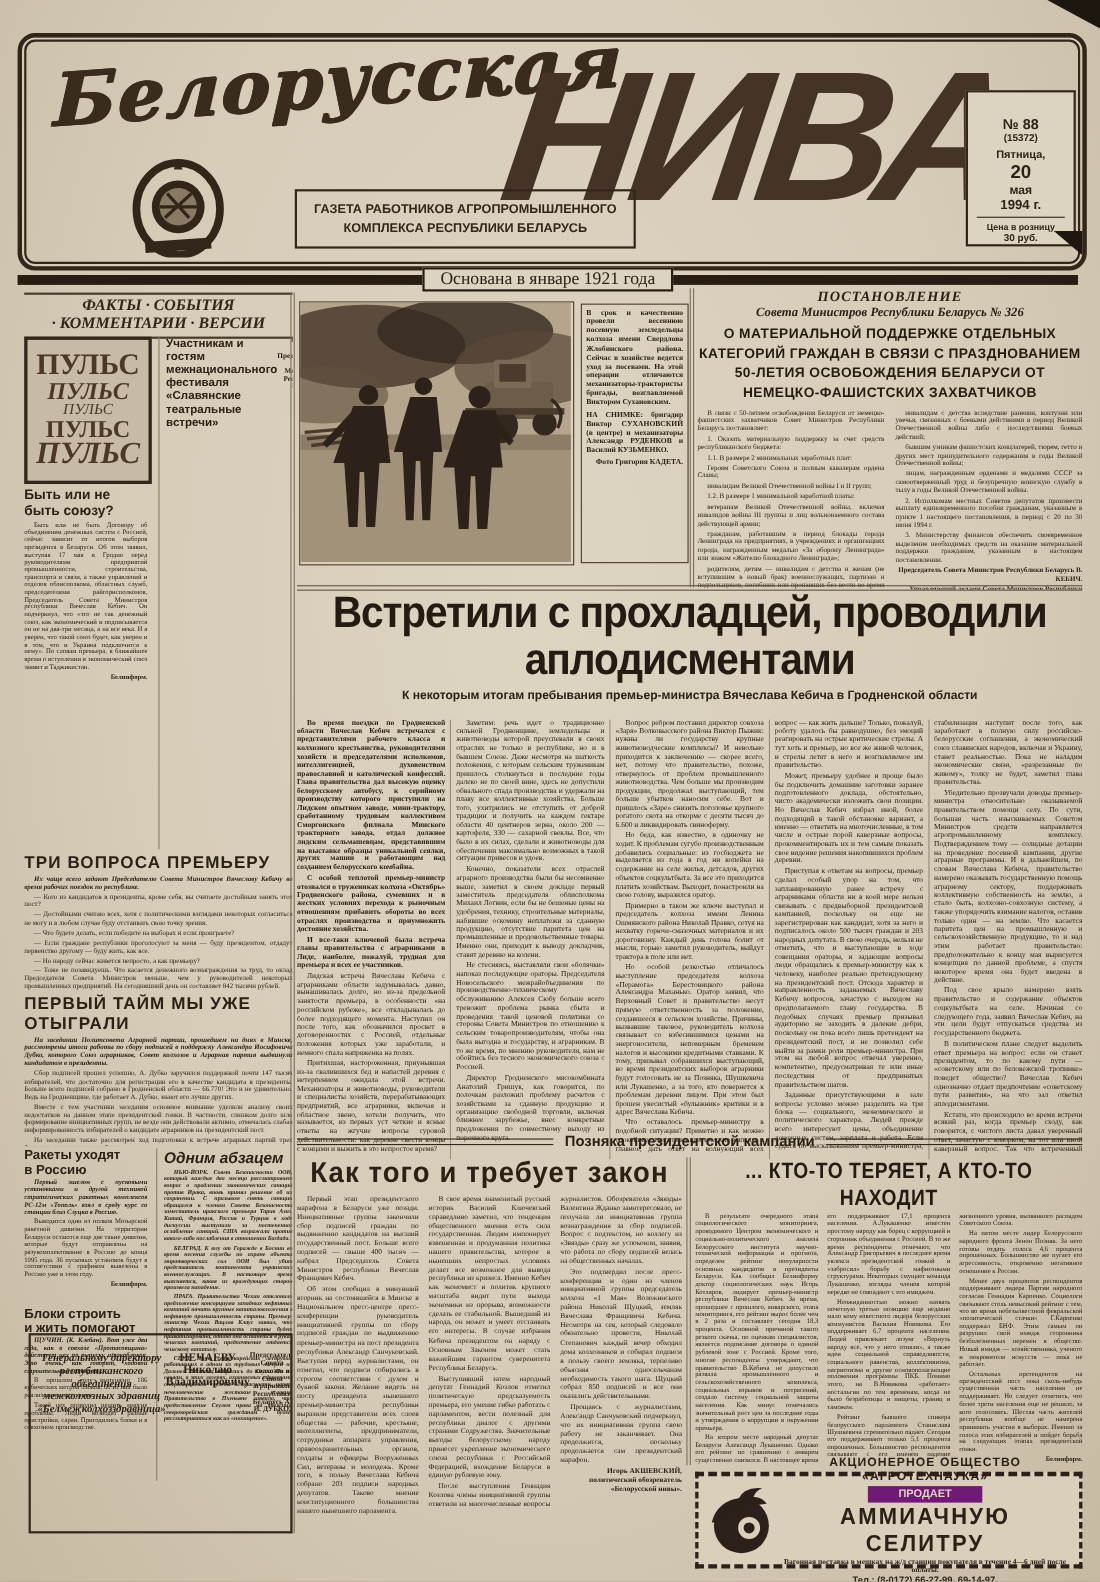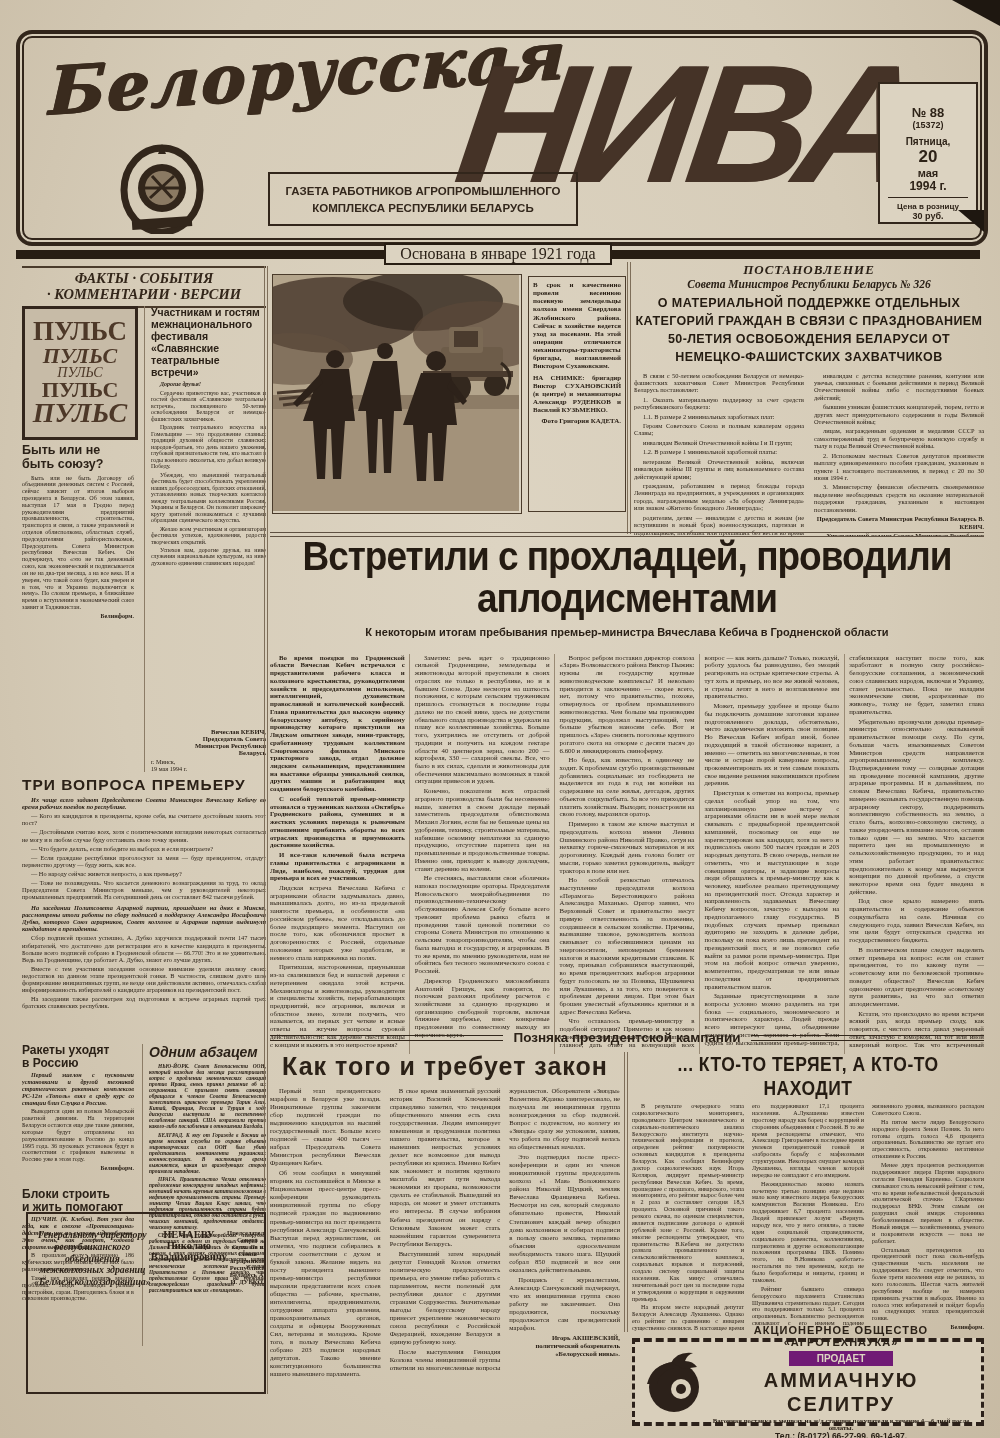--- a/index.html
+++ b/index.html
@@ -44,21 +44,21 @@
     display:flex;flex-direction:column;justify-content:center;text-align:center;color:#4d3828;line-height:0.96;}
   .pulse .p1{font-size:27px;font-weight:bold;}
   .pulse .p2{font-size:22px;font-weight:bold;font-style:italic;}
   .pulse .p3{font-size:14px;font-style:italic;}
   .pulse .p4{font-size:22px;font-weight:bold;}
   .pulse .p5{font-size:28px;font-weight:bold;font-style:italic;}
   .soyuz{left:0;top:178px;width:112px;height:328px;overflow:hidden;}
   .soyuz h3{margin:0 0 3px;font-family:"Liberation Sans",sans-serif;font-size:12.5px;line-height:1.1;}
   .soyuz .body{font-size:6.1px;line-height:1.12;}
   .letter{left:122px;top:40px;width:122px;height:466px;border-left:1px solid #8c7c66;padding-left:6px;box-sizing:border-box;
-    display:flex;flex-direction:column;overflow:hidden;}
+    display:flex;flex-direction:row;overflow:hidden;}
   .letter h3{margin:0 0 3px;font-family:"Liberation Sans",sans-serif;font-size:10.5px;line-height:1.15;}
   .letter .body{font-size:5.9px;line-height:1.1;flex:1;overflow:hidden;}
   .letter .sigblock{font-size:6.6px;font-weight:bold;text-align:right;}
   .letter .dl{font-size:6.2px;font-weight:normal;text-align:left;margin-top:2px;}
   .tri{left:0;top:510px;width:244px;height:126px;overflow:hidden;}
   .tri h2,.perv h2{margin:0 0 2px;font-family:"Liberation Sans",sans-serif;font-size:15.5px;letter-spacing:1px;}
   .tri .body,.perv .body{font-size:6.3px;line-height:1.13;}
   .perv{left:0;top:638px;width:244px;height:138px;overflow:hidden;}
   .rakety{left:0;top:778px;width:112px;height:142px;overflow:hidden;}
   .rakety h3,.bloki h3{margin:0 0 2px;font-family:"Liberation Sans",sans-serif;font-size:12px;line-height:1.1;}
@@ -201,20 +201,21 @@
           <p class="li">Их чаще всего задают Председателю Совета Министров Вячеславу Кебичу во время рабочих поездок по республике.</p>
           <p>— Кого из кандидатов в президенты, кроме себя, вы считаете достойным занять этот пост?</p>
           <p>— Достойными считаю всех, хотя с политическими взглядами некоторых согласиться не могу и в любом случае буду отстаивать свою точку зрения.</p>
           <p>— Что будете делать, если победите на выборах и если проиграете?</p>
           <p>— Если граждане республики проголосуют за меня — буду президентом, отдадут первенство другому — буду жить, как все.</p>
           <p>— Но народу сейчас живется непросто, а как премьеру?</p>
           <p>— Тоже не позавидуешь. Что касается денежного вознаграждения за труд, то оклад Председателя Совета Министров меньше, чем у руководителей некоторых промышленных предприятий. На сегодняшний день он составляет 842 тысячи рублей.</p>
         </div>
     </div>
     <div class="abs perv">
+      <h2>ПЕРВЫЙ ТАЙМ МЫ УЖЕ ОТЫГРАЛИ</h2>
       <div class="body">
           <p class="li">На заседании Политсовета Аграрной партии, прошедшем на днях в Минске, рассмотрены итоги работы по сбору подписей в поддержку Александра Иосифовича Дубко, которого Союз аграрников, Совет колхозов и Аграрная партия выдвинули кандидатом в президенты.</p>
           <p>Сбор подписей прошел успешно, А. Дубко заручился поддержкой почти 147 тысяч избирателей, что достаточно для регистрации его в качестве кандидата в президенты. Больше всего подписей собрано в Гродненской области — 66.770! Это и не удивительно. Ведь на Гродненщине, где работает А. Дубко, знают его лучше других.</p>
           <p>Вместе с тем участники заседания основное внимание уделили анализу своих недостатков на данном этапе президентской гонки. В частности, слишком долго шло формирование инициативных групп, не везде они действовали активно, отмечалась слабая информированность избирателей о кандидате аграрников на президентский пост.</p>
           <p>На заседании также рассмотрен ход подготовки к встрече аграрных партий трех братских славянских республик.</p>
         </div>
     </div>
     <div class="abs rakety">
       <h3 class="pre">Ракеты уходят
 в Россию</h3>

